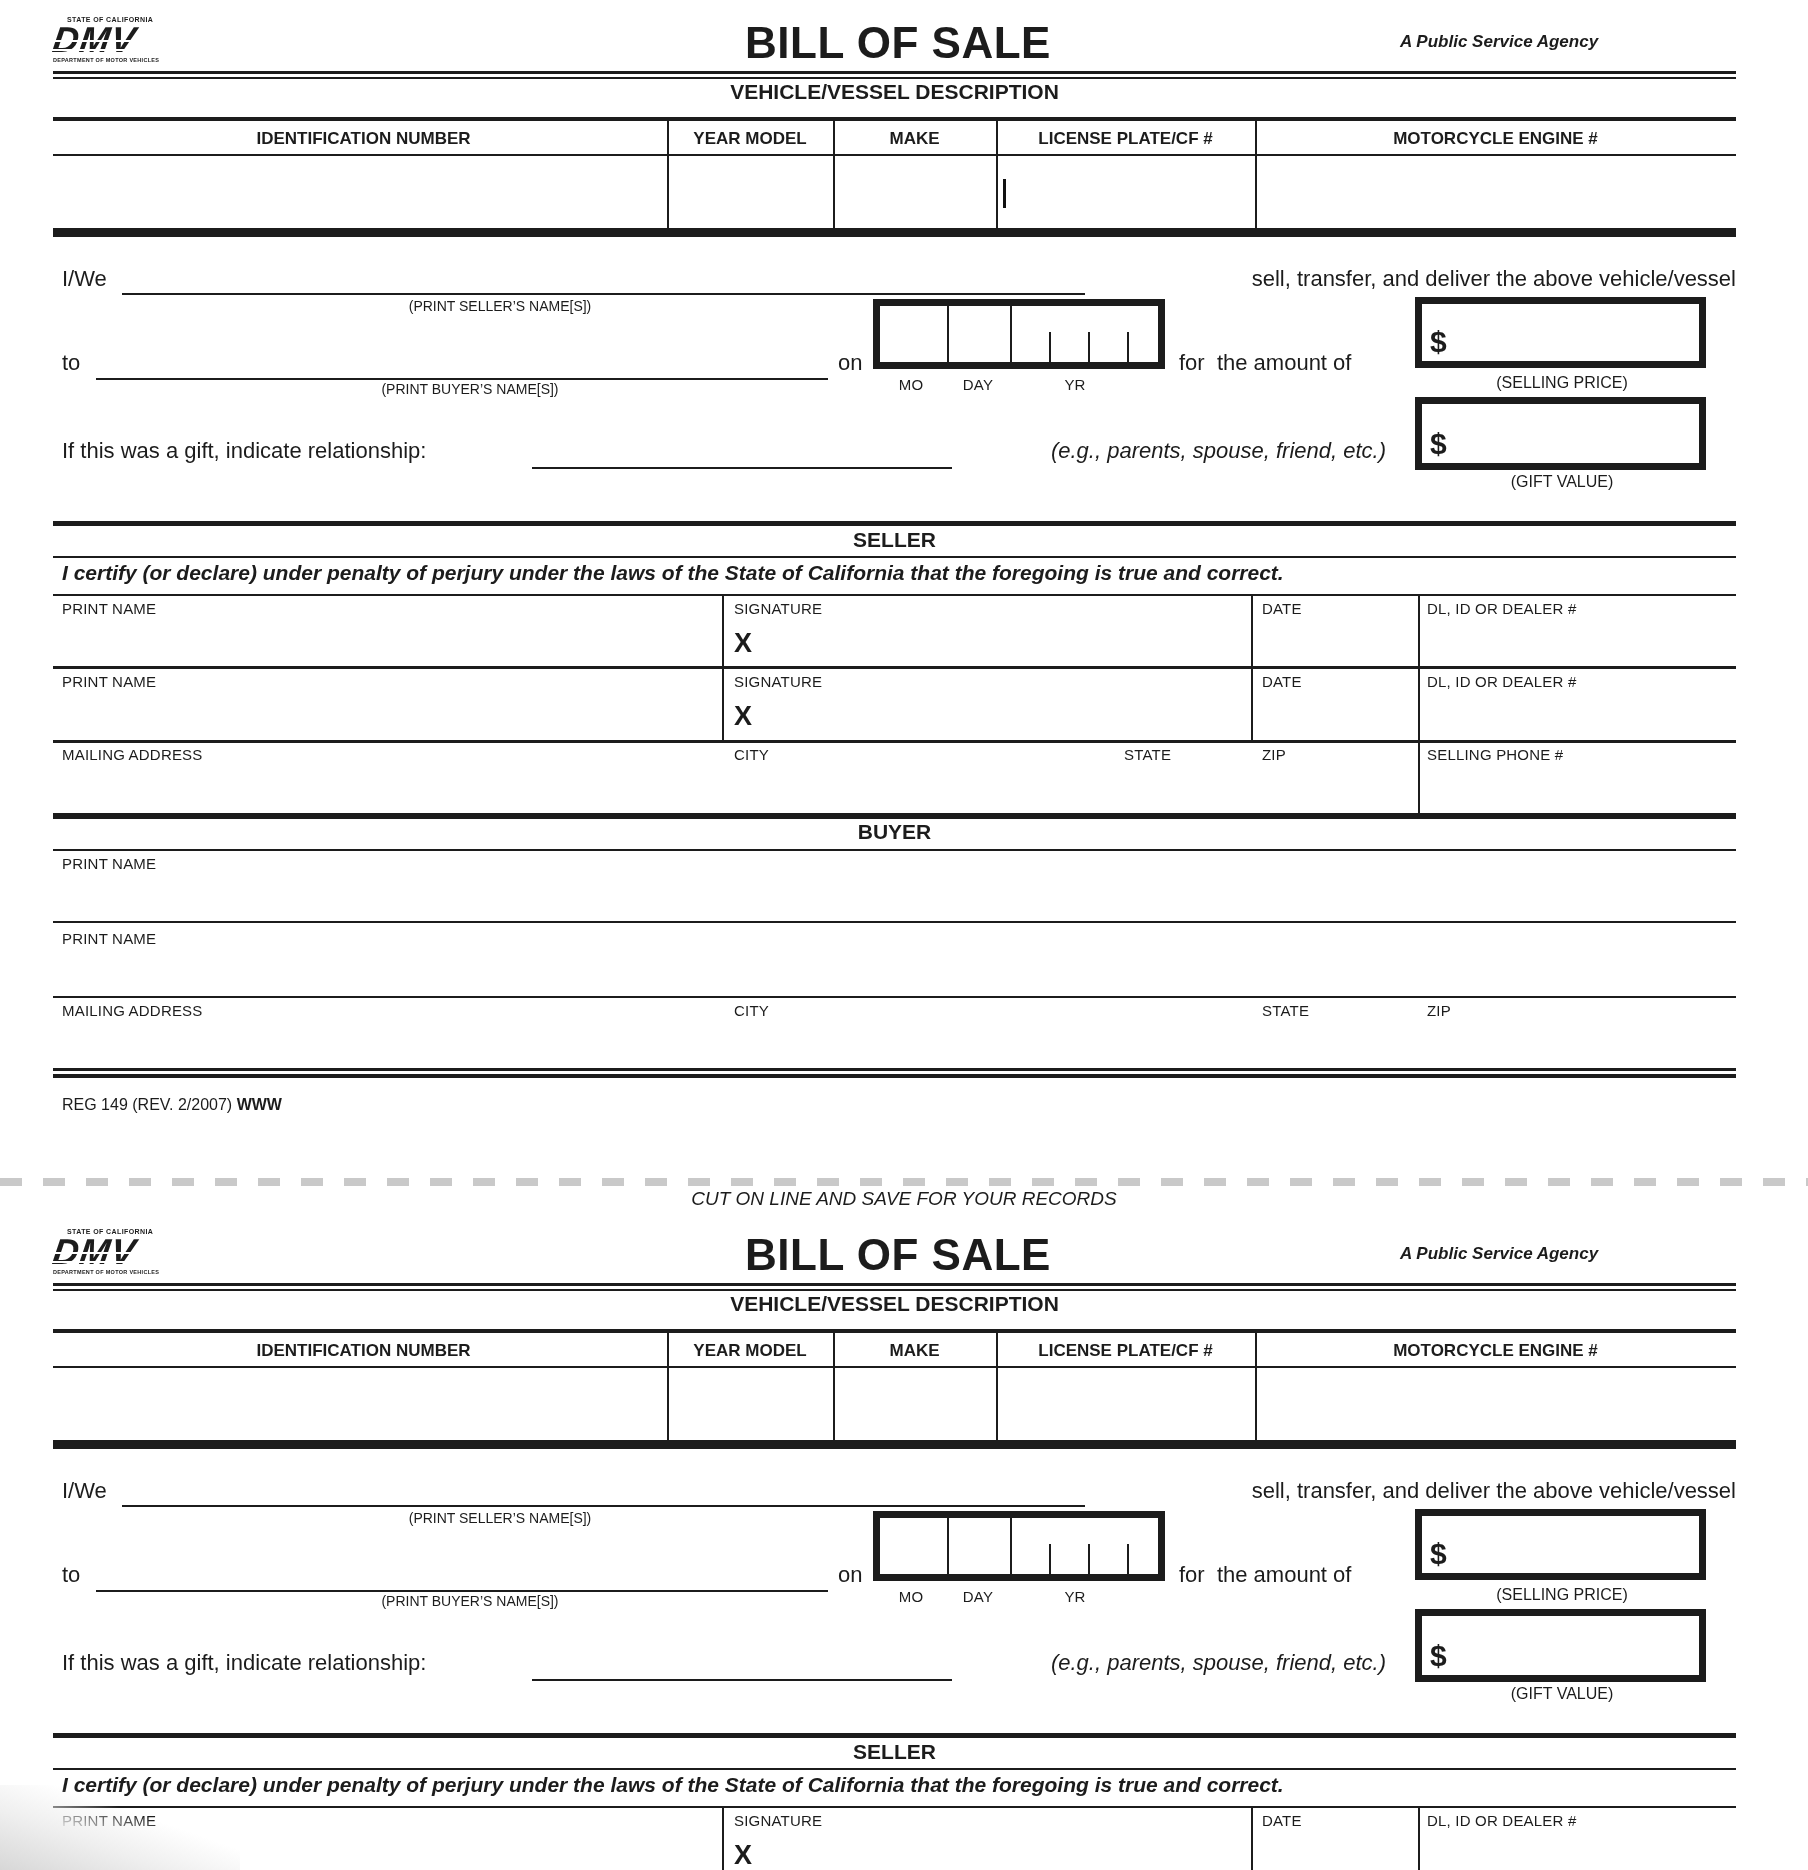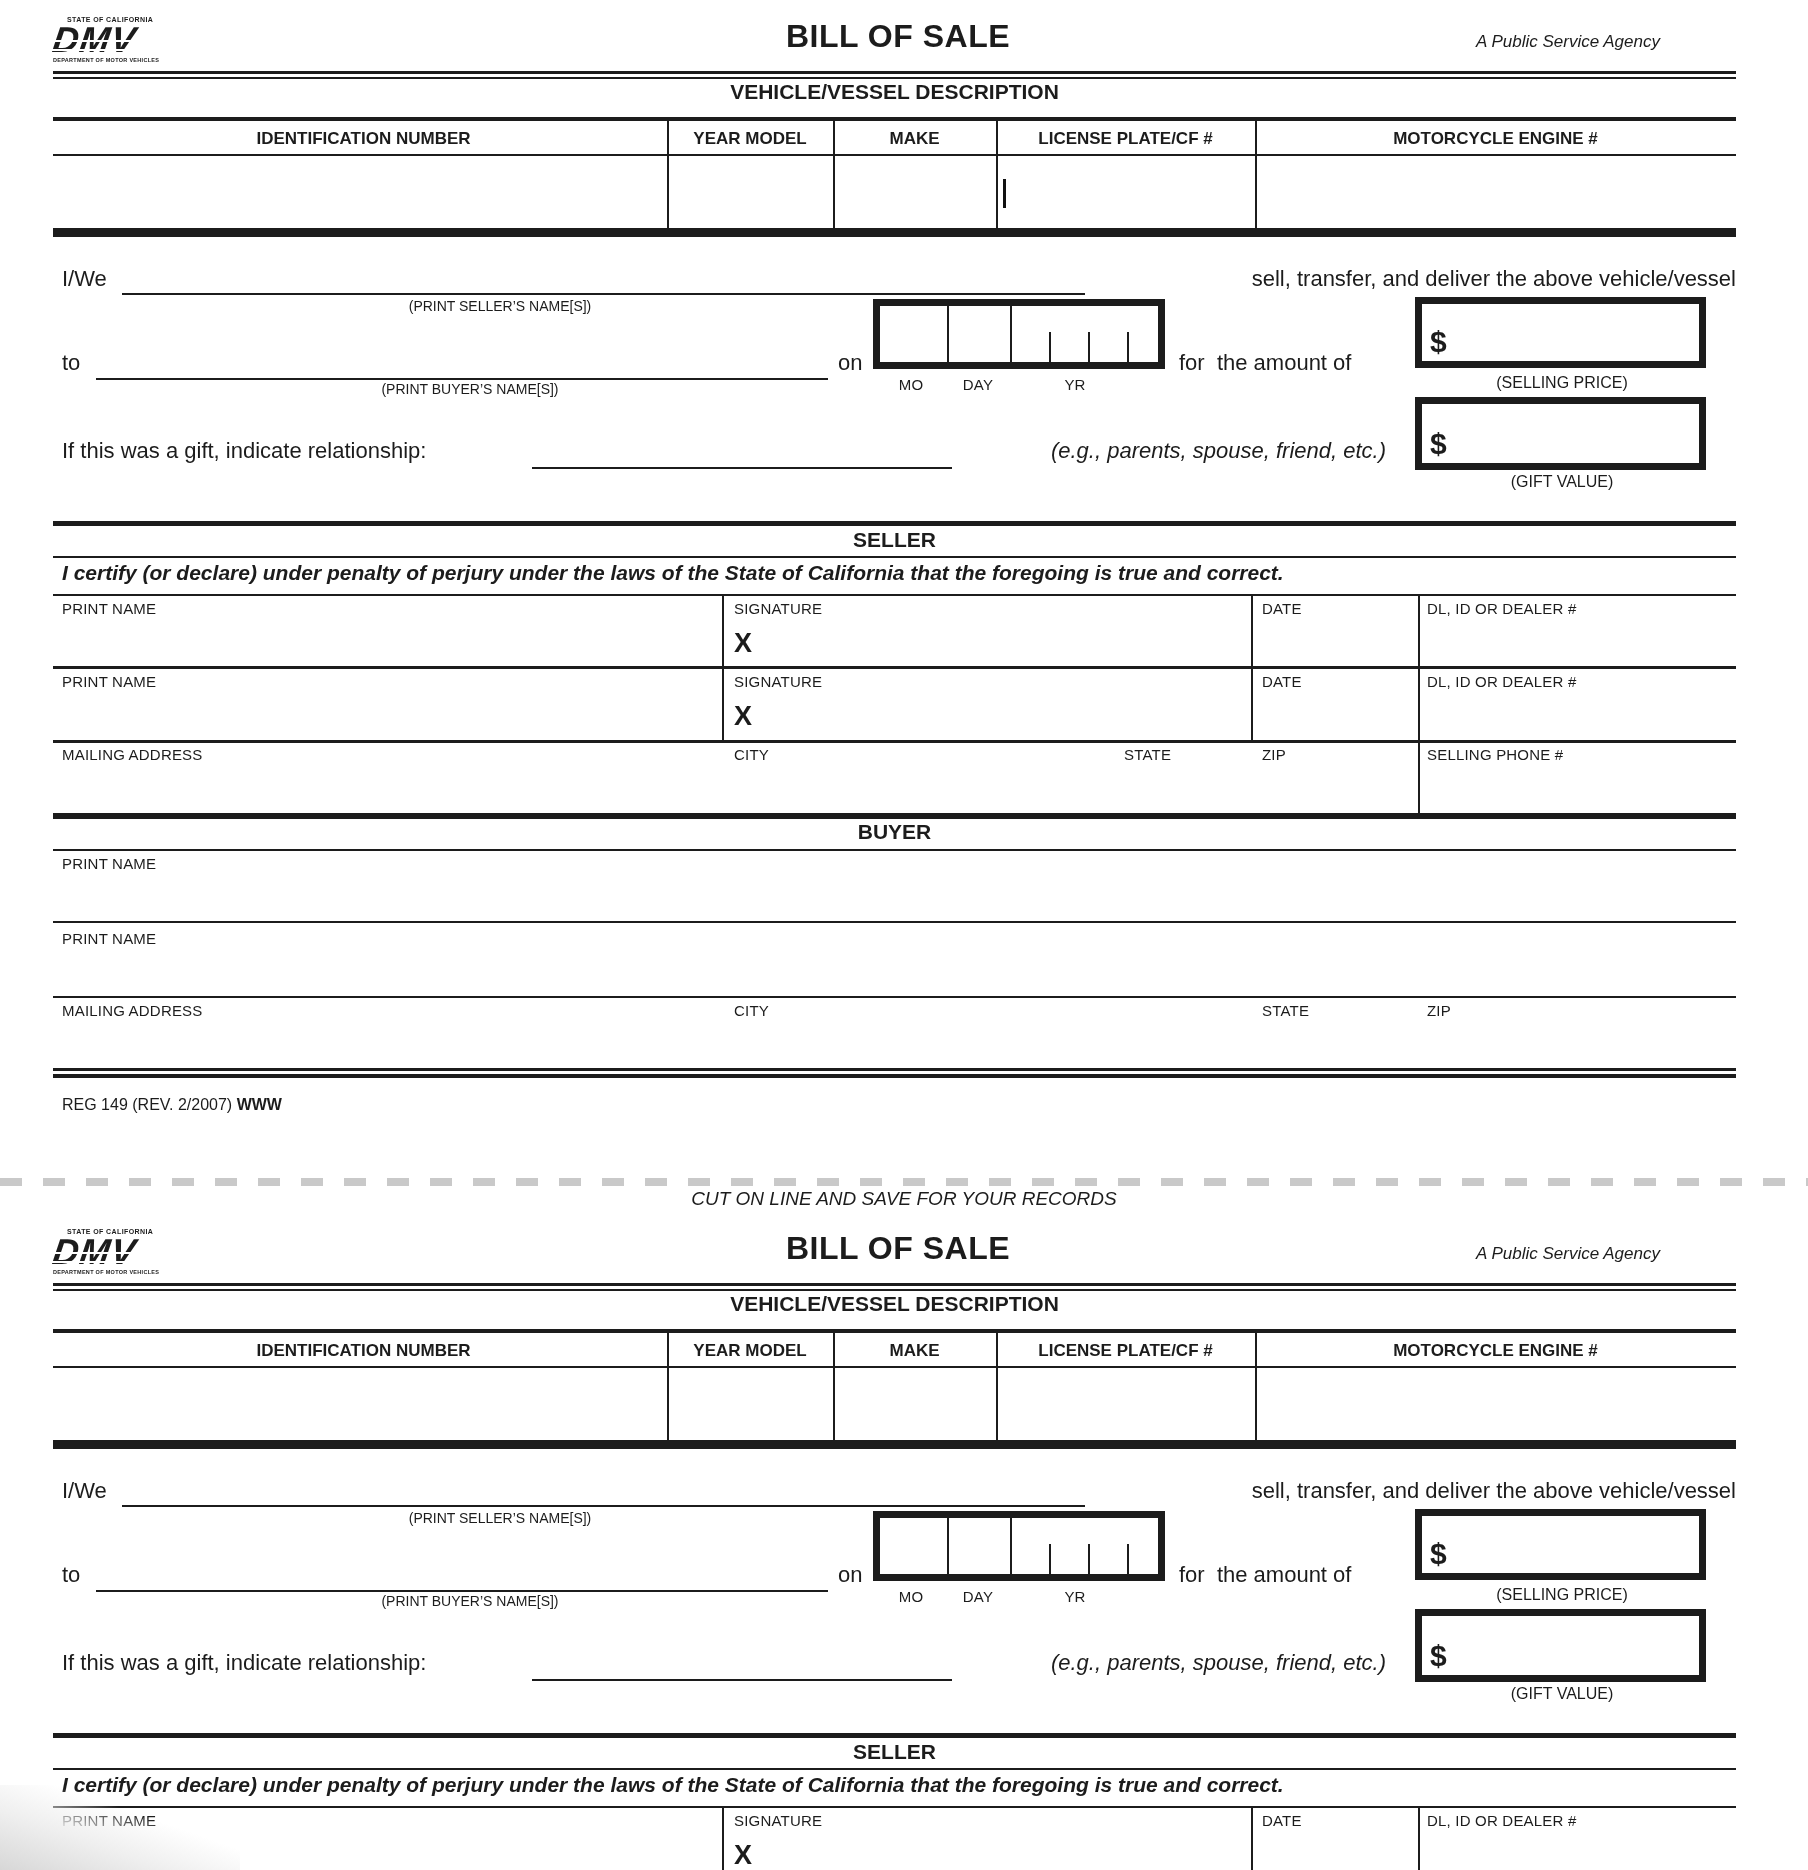--- a/index.html
+++ b/index.html
@@ -15,22 +15,22 @@
   .form { position:relative; width:1808px; height:1130px; }
   .abs { position:absolute; }
   .hline { position:absolute; left:53px; width:1683px; background:#1c1c1c; }
   .vline { position:absolute; width:2px; background:#1c1c1c; }
   
   .lbl   { font-size:15px; letter-spacing:0.2px; white-space:nowrap; }
   .hint  { font-size:14px; white-space:nowrap; text-align:center; }
   .main-txt { font-size:22px; white-space:nowrap; }
   .col-h { font-size:17px; font-weight:bold; text-align:center; white-space:nowrap; }
   .sec-h { font-size:21px; font-weight:bold; text-align:center; left:53px; width:1683px; }
-  .title { font-size:32px; font-weight:bold; letter-spacing:0.5px; text-align:center; left:60px; width:1676px; }
-  .tagline { font-size:17px; font-style:italic; text-align:center; left:1400px; width:336px; }
+  .title { font-size:44px; font-weight:bold; letter-spacing:0.5px; text-align:center; left:60px; width:1676px; }
+  .tagline { font-size:17px; font-style:italic; text-align:left; left:1400px; width:336px;font-weight:bold; }
   .certify { font-size:21px; font-weight:bold; font-style:italic; left:62px; white-space:nowrap; }
   .xmark { font-size:27px; font-weight:bold; }
   .blank { position:absolute; height:2px; background:#1c1c1c; }
   .thickbox { position:absolute; border:7px solid #1c1c1c; background:#fff; }
   .dollar { position:absolute; left:8px; bottom:2px; font-size:30px; font-weight:bold; }
   .caret { position:absolute; left:1003px; top:179px; width:3px; height:29px; background:#111; }
   
   .logo { position:absolute; left:53px; top:16px; width:112px; height:54px; }
   .logo-top { font-size:7px; font-weight:bold; letter-spacing:0.4px; padding-left:14px; white-space:nowrap; }
   .logo-main { font-size:36px; font-weight:900; font-style:italic; letter-spacing:1px; line-height:34px;

